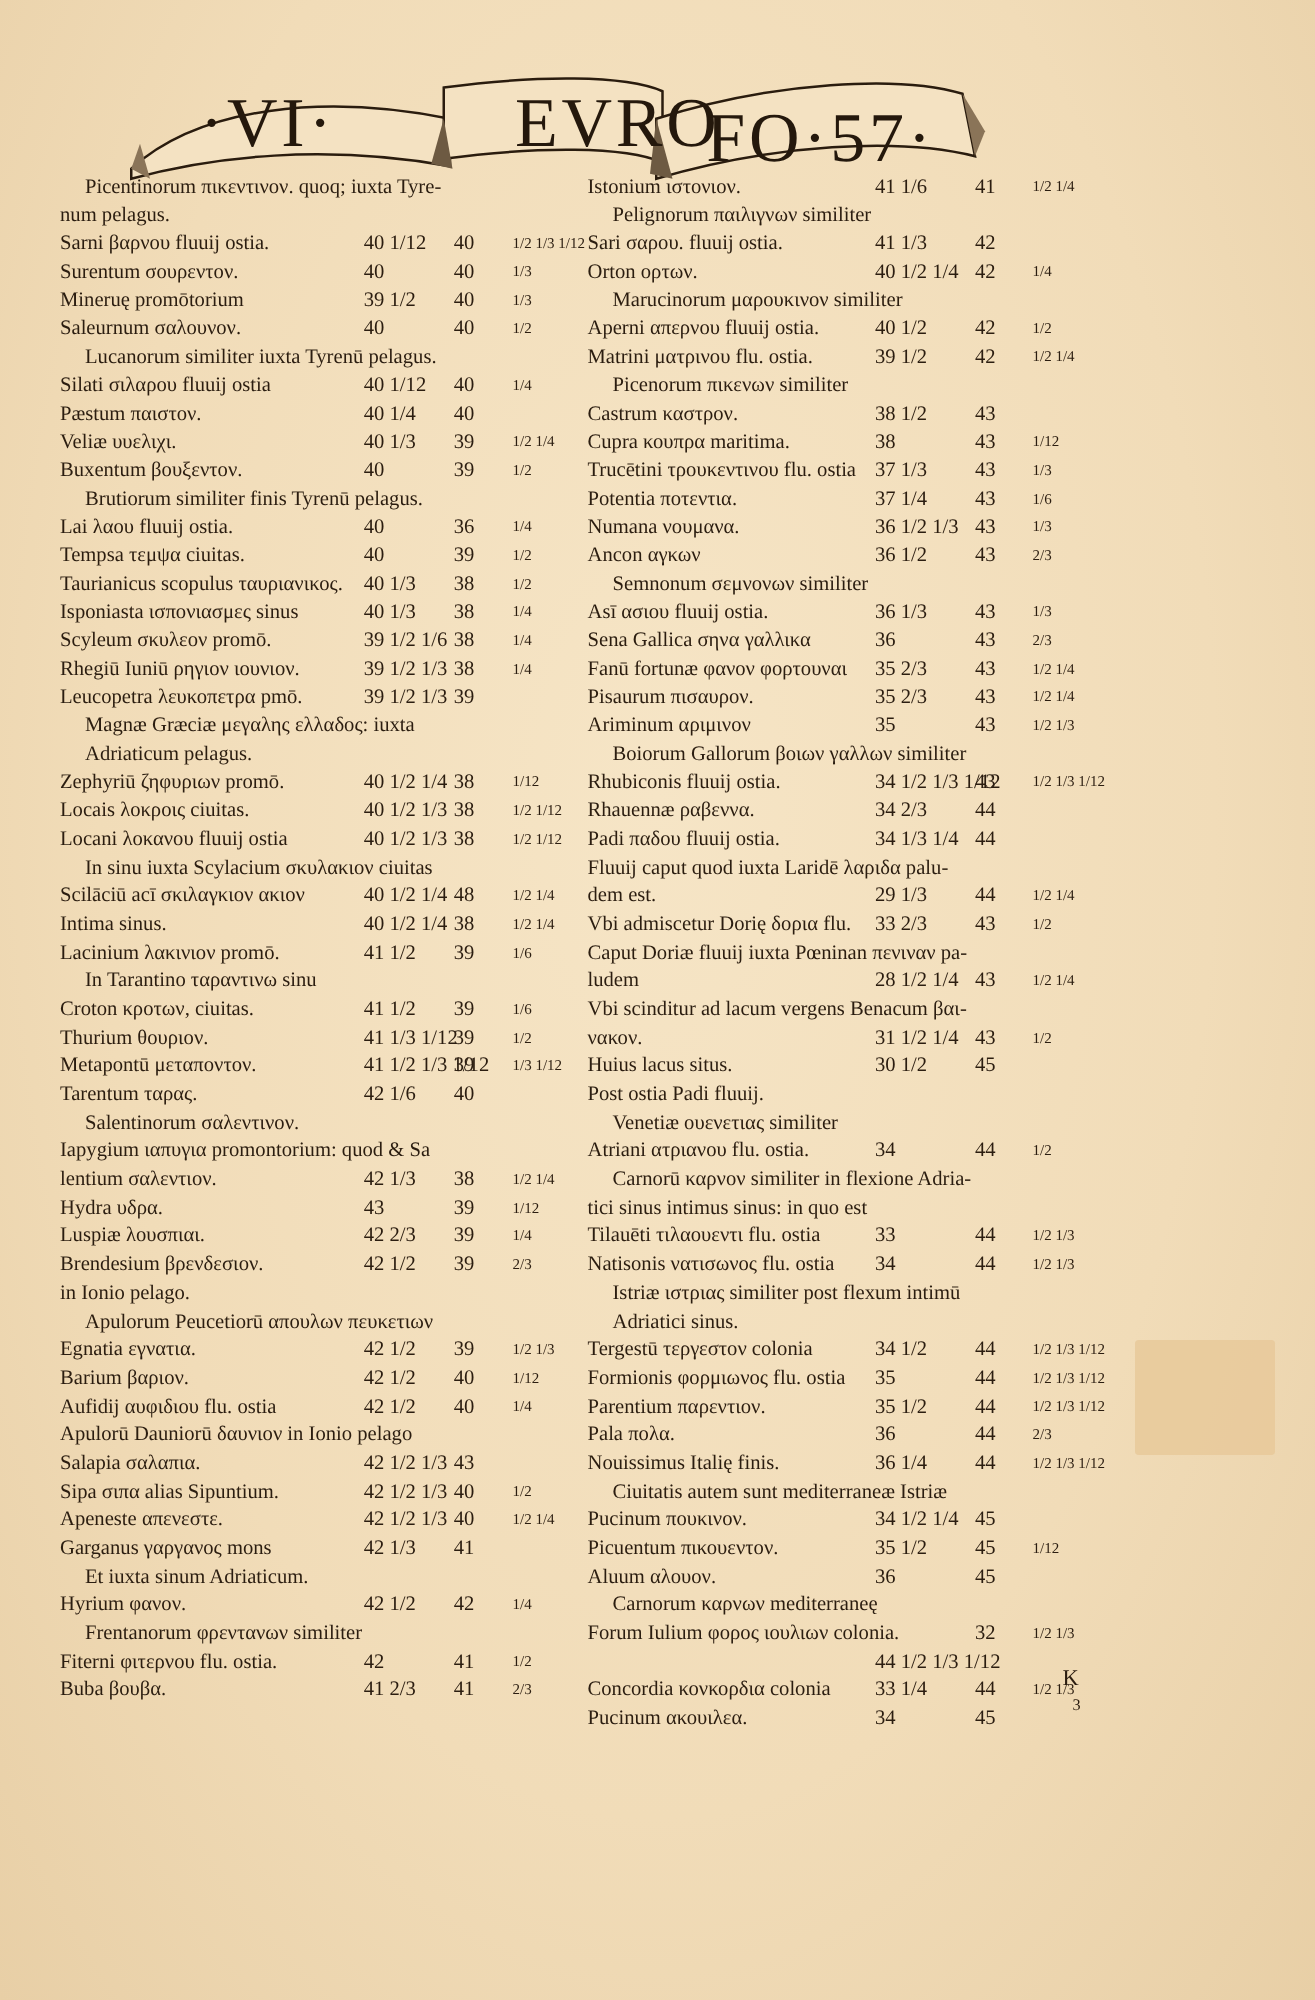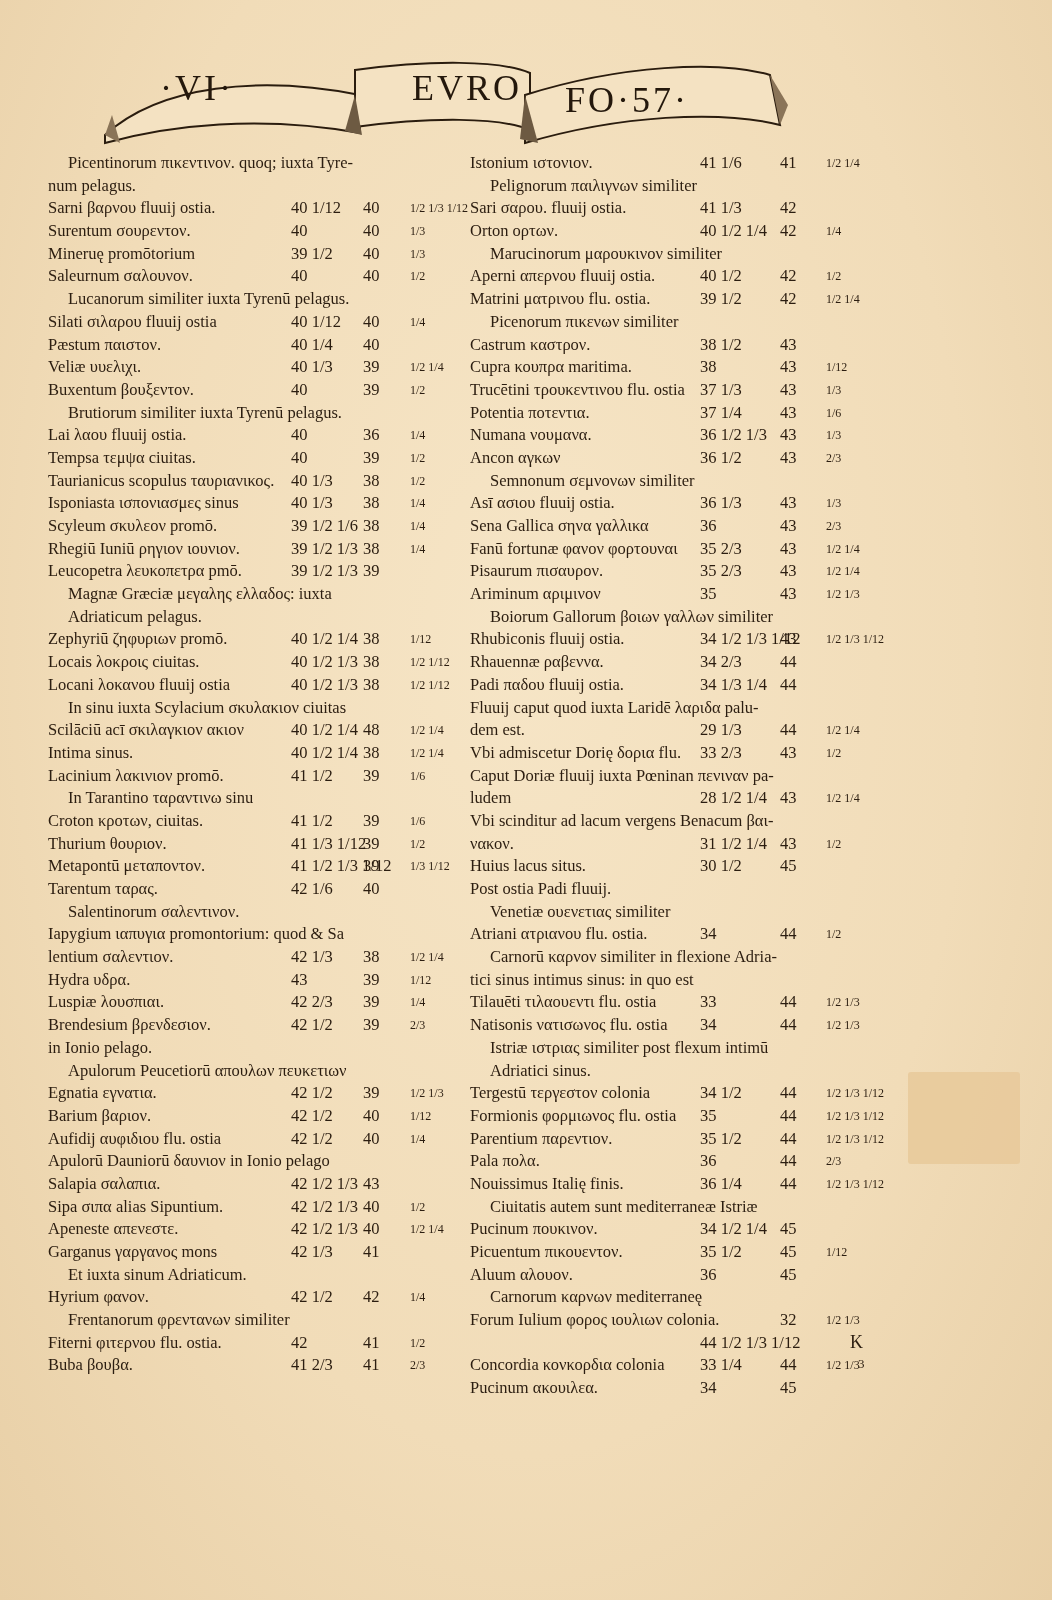--- a/index.html
+++ b/index.html
@@ -2,22 +2,22 @@
 <html><head>
 <meta charset="utf-8">
 <style>
   html,body{margin:0;padding:0;}
   body{width:1052px;height:1600px;background:#f3dfbd;position:relative;overflow:hidden;
        font-family:"DejaVu Serif","Liberation Serif",serif;color:#2b1d10;}
   .page{position:absolute;inset:0;
         background:radial-gradient(ellipse at 50% 40%,#f6e5c6 0%,#f1dcb8 60%,#e8cfa6 100%);}
   .banner{position:absolute;left:100px;top:55px;width:690px;height:95px;}
   .banner svg{position:absolute;left:0;top:0;}
-  .bword{position:absolute;font-family:"Liberation Serif",serif;font-size:36px;letter-spacing:3px;color:#24180c;}
-  .col{position:absolute;top:152px;font-family:"Liberation Serif",serif;font-size:16.5px;}
+  .bword{position:absolute;font-family:"Liberation Serif",serif;font-size:56px;letter-spacing:3px;color:#24180c;}
+  .col{position:absolute;top:138px;font-family:"Liberation Serif",serif;font-size:16.5px;}
   .col.left{left:48px;width:390px;}
   .col.right{left:470px;width:400px;}
   .row{position:relative;height:22.7px;line-height:22.7px;white-space:nowrap;}
   .row .name{position:absolute;left:0;}
   .row .n1{position:absolute;}
   .row .n2{position:absolute;}
   .row .f2{position:absolute;font-size:12px;}
   .left .n1{left:243px;text-align:center;} .left .n2{left:315px;} .left .f2{left:362px;}
   .right .n1{left:230px;} .right .n2{left:310px;} .right .f2{left:356px;}
   .head{padding-left:20px;}
@@ -91,21 +91,21 @@
         <span class="n1">40 1/3</span>
         <span class="n2">39</span>
         <span class="f2">1/2 1/4</span>
       </div>
       <div class="row">
         <span class="name">Buxentum βουξεντον.</span>
         <span class="n1">40</span>
         <span class="n2">39</span>
         <span class="f2">1/2</span>
       </div>
-      <div class="row head">Brutiorum similiter iuxta Tyrenū pelagus.</div>
+      <div class="row head">Brutiorum similiter finis Tyrenū pelagus.</div>
       <div class="row">
         <span class="name">Lai λαου fluuij ostia.</span>
         <span class="n1">40</span>
         <span class="n2">36</span>
         <span class="f2">1/4</span>
       </div>
       <div class="row">
         <span class="name">Tempsa τεμψα ciuitas.</span>
         <span class="n1">40</span>
         <span class="n2">39</span>

